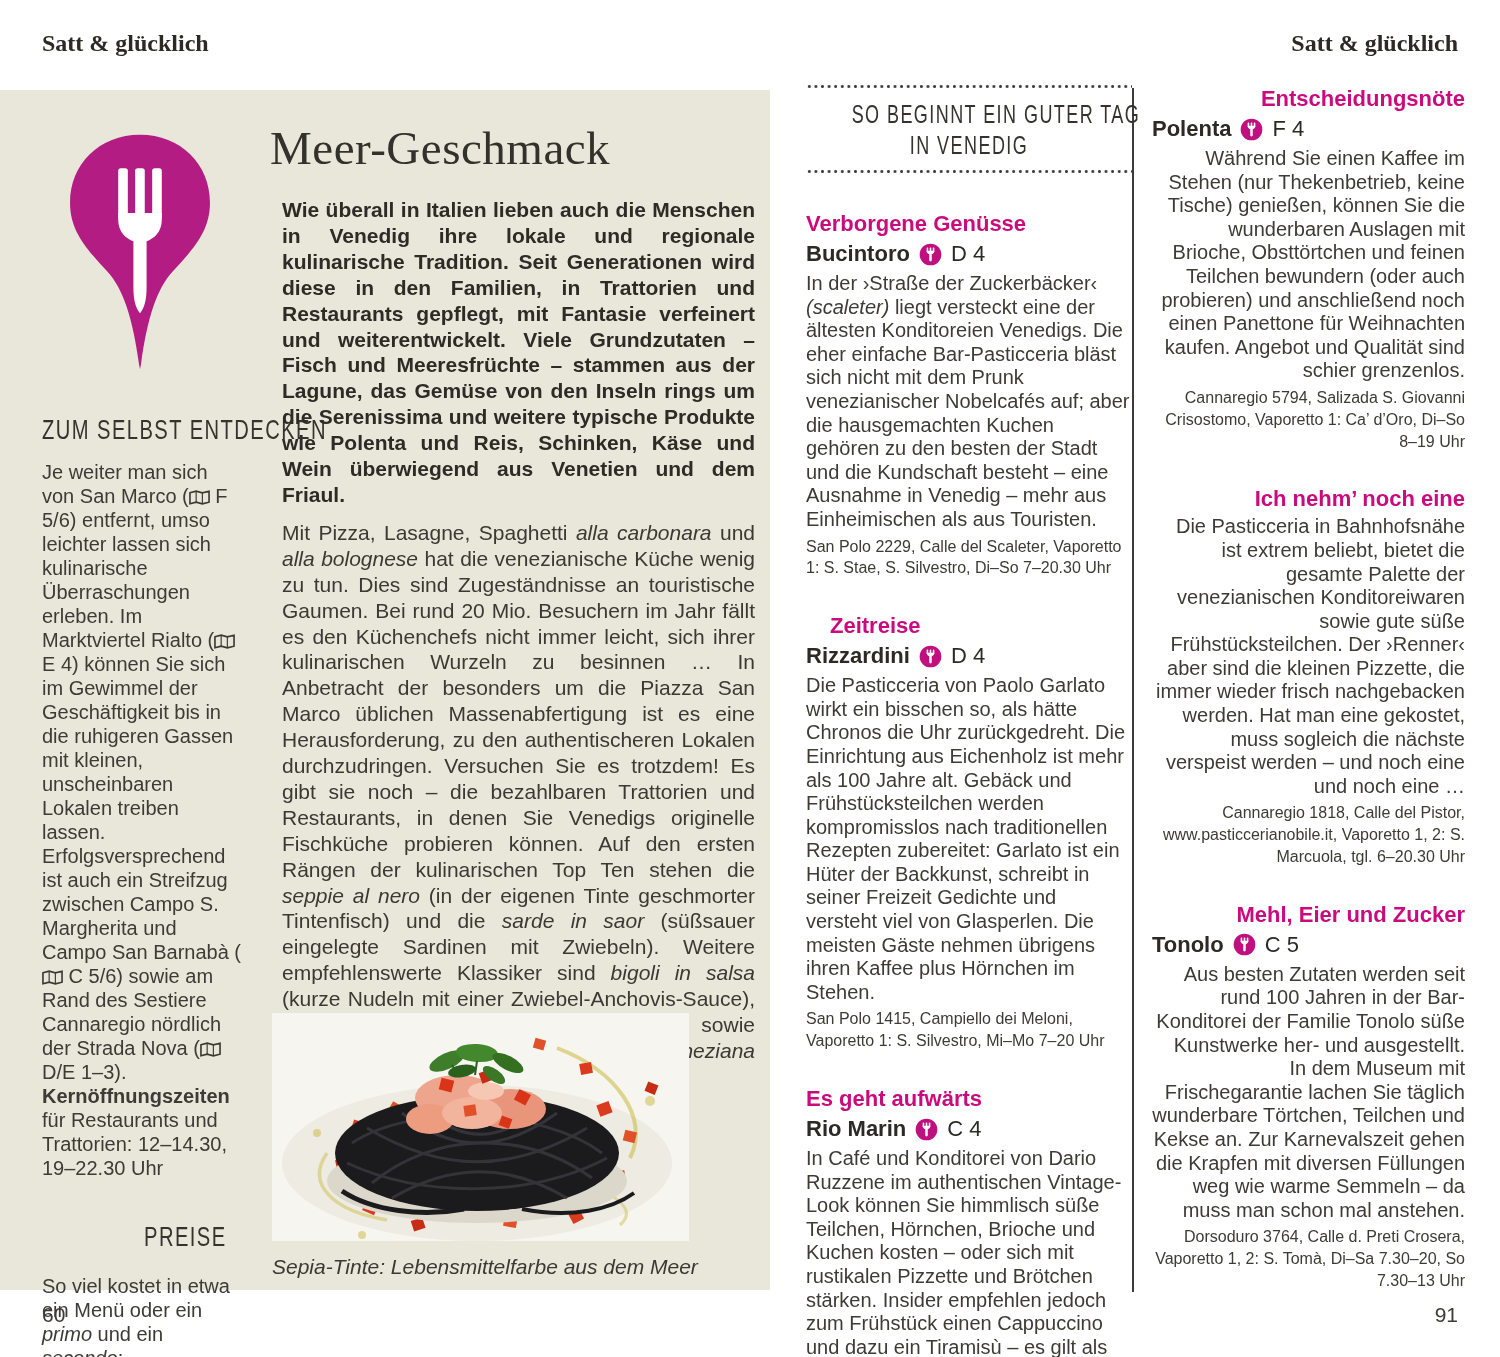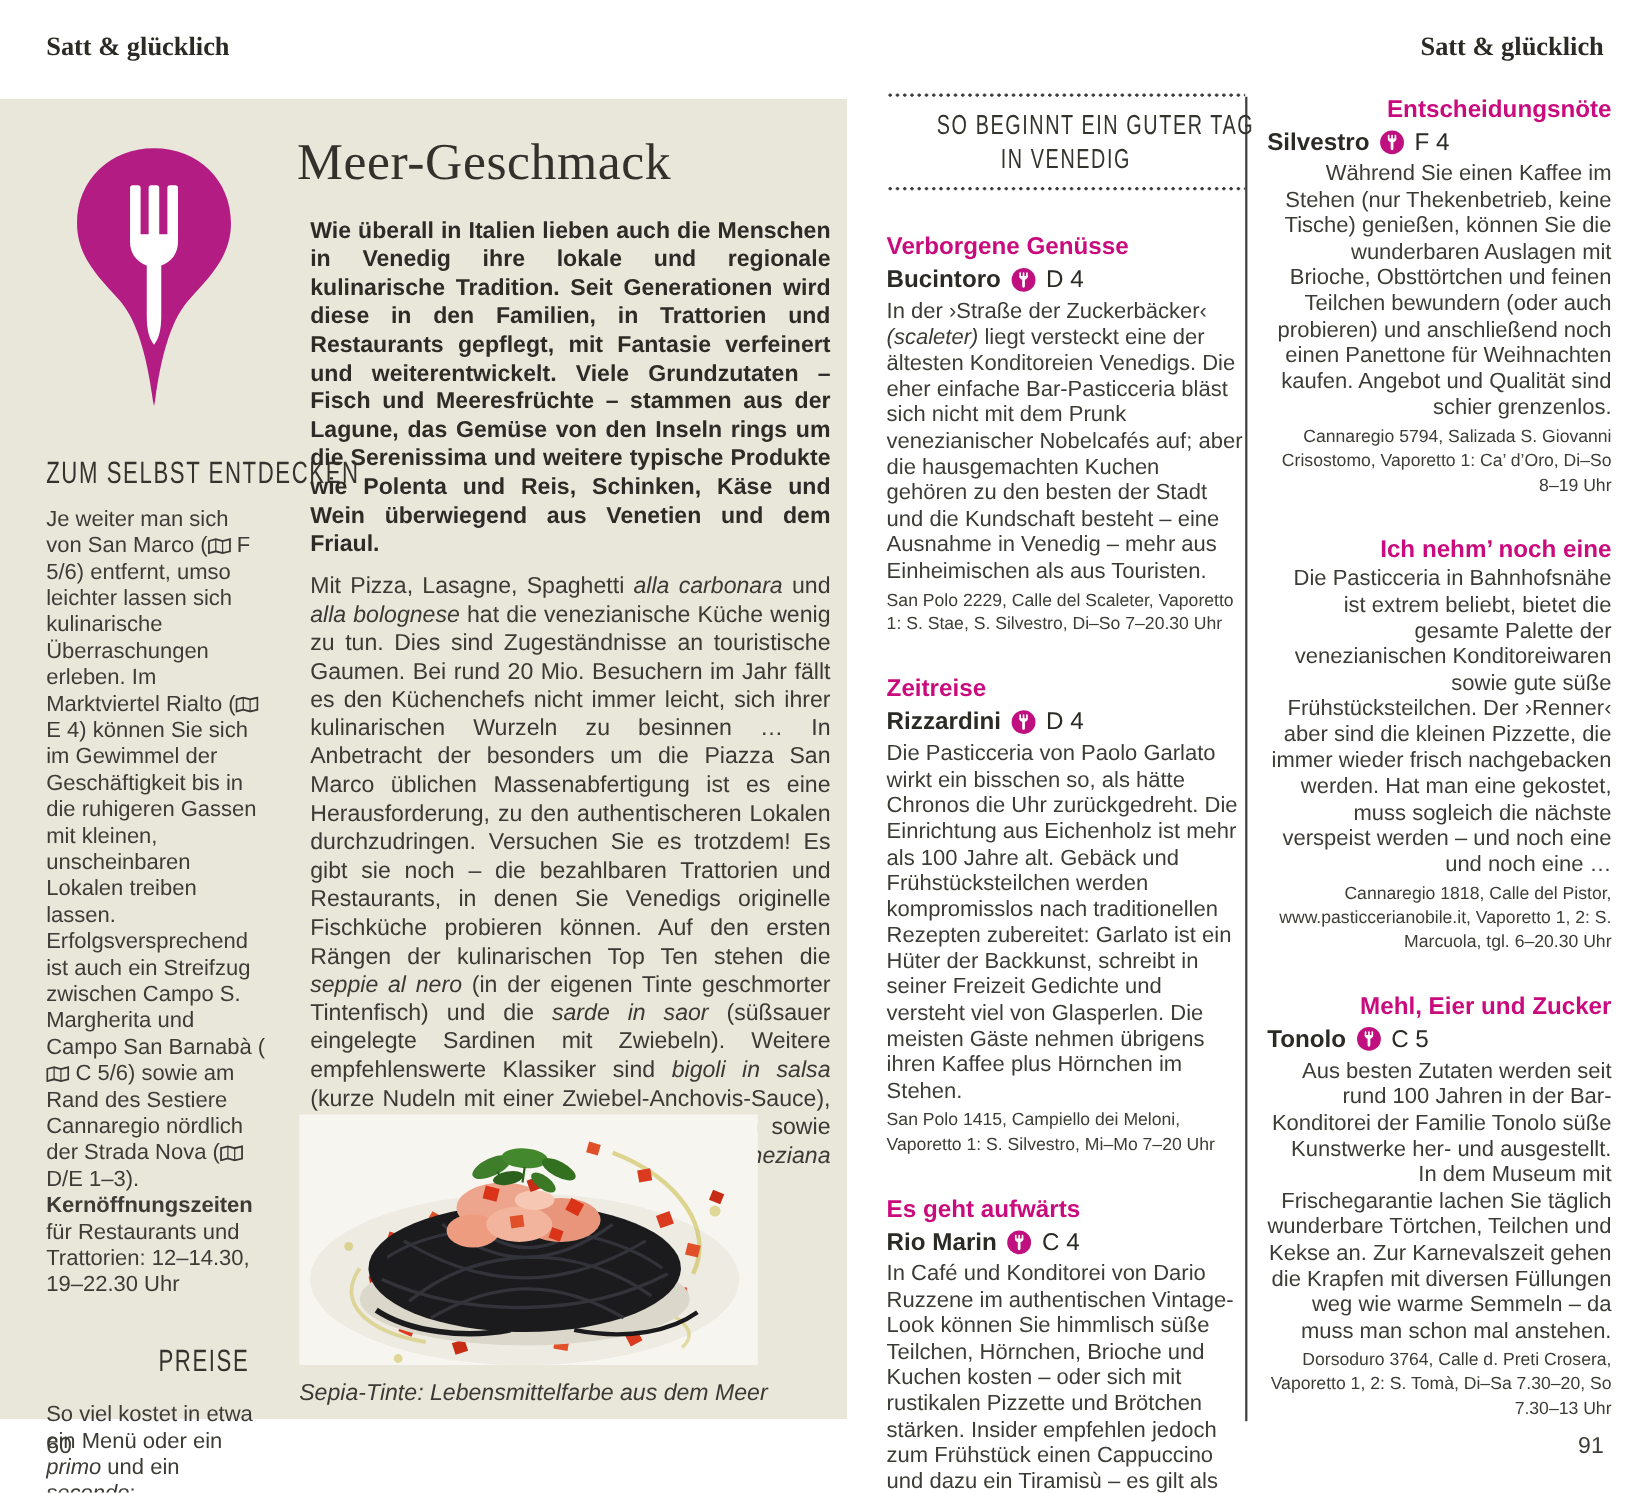--- a/index.html
+++ b/index.html
@@ -208,21 +208,21 @@
               <use href="#fork-circle"></use>
             </svg>
           </span>
         <span class="e-ref">D 4</span>
       </div>
       <div class="e-body">In der ›Straße der Zuckerbäcker‹ <span style="font-style: italic;">(scaleter)</span> liegt versteckt eine der ältesten Konditoreien Venedigs. Die eher einfache Bar-Pasticceria bläst sich nicht mit dem Prunk venezianischer Nobelcafés auf; aber die hausgemachten Kuchen gehören zu den besten der Stadt und die Kundschaft besteht – eine Ausnahme in Venedig – mehr aus Einheimischen als aus Touristen.</div>
       <div class="e-addr">San Polo 2229, Calle del Scaleter, Vaporetto 1: S. Stae, S. Silvestro, Di–So 7–20.30 Uhr</div>
     </div>
 
     <div class="entry">
-      <div class="e-head" style="color: rgb(201, 11, 126);">Zeitreise</div>
+      <div class="e-head" style="color: rgb(201, 11, 126); margin-left: 24px;">Zeitreise</div>
       <div class="e-name-line">
         <span class="e-name">Rizzardini</span>
         <span class="fork-badge" style="color: rgb(192, 16, 127);">
             <svg width="23" height="23" viewBox="0 0 24 24">
               <use href="#fork-circle"></use>
             </svg>
           </span>
         <span class="e-ref">D 4</span>
       </div>
       <div class="e-body">Die Pasticceria von Paolo Garlato wirkt ein bisschen so, als hätte Chronos die Uhr zurückgedreht. Die Einrichtung aus Eichenholz ist mehr als 100 Jahre alt. Gebäck und Frühstücksteilchen werden kompromisslos nach traditionellen Rezepten zubereitet: Garlato ist ein Hüter der Backkunst, schreibt in seiner Freizeit Gedichte und versteht viel von Glasperlen. Die meisten Gäste nehmen übrigens ihren Kaffee plus Hörnchen im Stehen.</div>
@@ -242,21 +242,21 @@
       </div>
       <div class="e-body">In Café und Konditorei von Dario Ruzzene im authentischen Vintage-Look können Sie himmlisch süße Teilchen, Hörnchen, Brioche und Kuchen kosten – oder sich mit rustikalen Pizzette und Brötchen stärken. Insider empfehlen jedoch zum Frühstück einen Cappuccino und dazu ein Tiramisù – es gilt als eines der besten Muntermacher (ital. , wörtlich ›Zieh mich hoch‹) in der Lagunenstadt.</div>
 
     </div>
   </div>
 
   <div class="rcol" id="col2">
     <div class="entry" style="margin-top:0">
       <div class="e-head" style="color: rgb(201, 11, 126);">Entscheidungsnöte</div>
       <div class="e-name-line">
-        <span class="e-name">Silvestro</span>
+        <span class="e-name">Polenta</span>
         <span class="fork-badge" style="color: rgb(192, 16, 127);">
             <svg width="23" height="23" viewBox="0 0 24 24">
               <use href="#fork-circle"></use>
             </svg>
           </span>
         <span class="e-ref">F 4</span>
       </div>
       <div class="e-body">Während Sie einen Kaffee im Stehen (nur Thekenbetrieb, keine Tische) genießen, können Sie die wunderbaren Auslagen mit Brioche, Obsttörtchen und feinen Teilchen bewundern (oder auch probieren) und anschließend noch einen Panettone für Weihnachten kaufen. Angebot und Qualität sind schier grenzenlos.</div>
       <div class="e-addr">Cannaregio 5794, Salizada S. Giovanni Crisostomo, Vaporetto 1: Ca’ d’Oro, Di–So 8–19 Uhr</div>
     </div>

